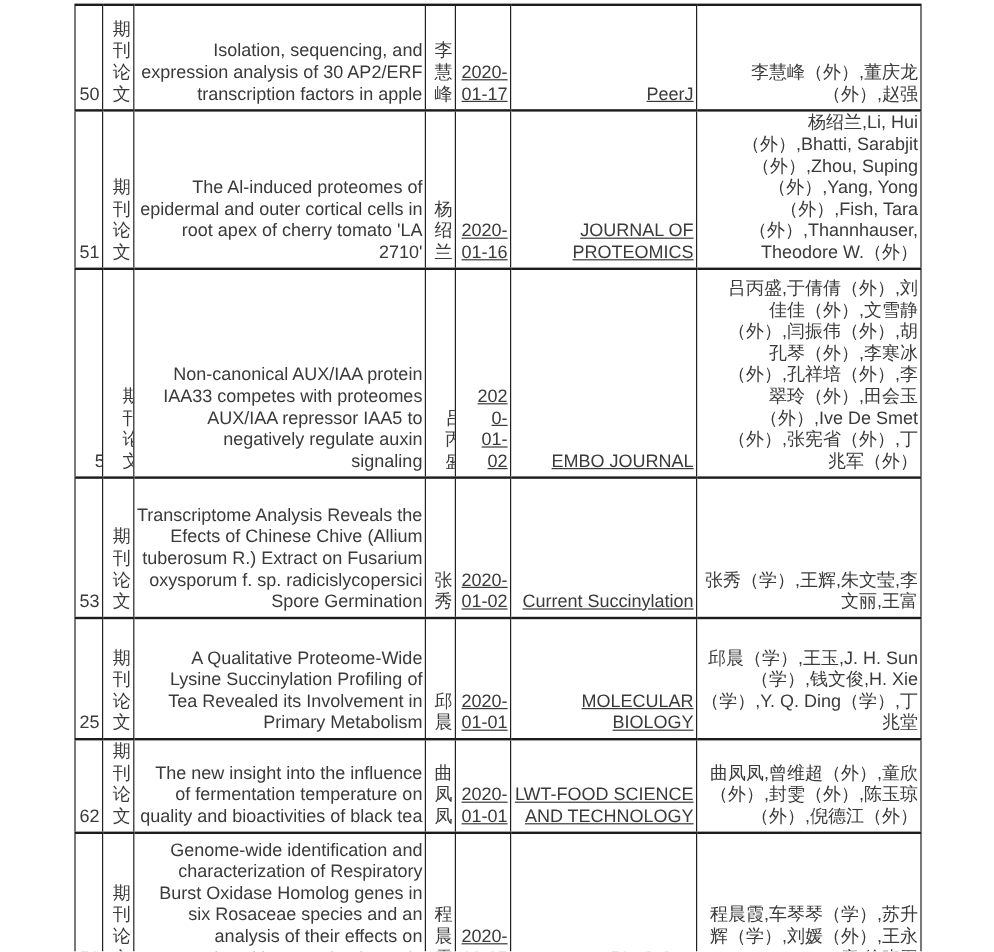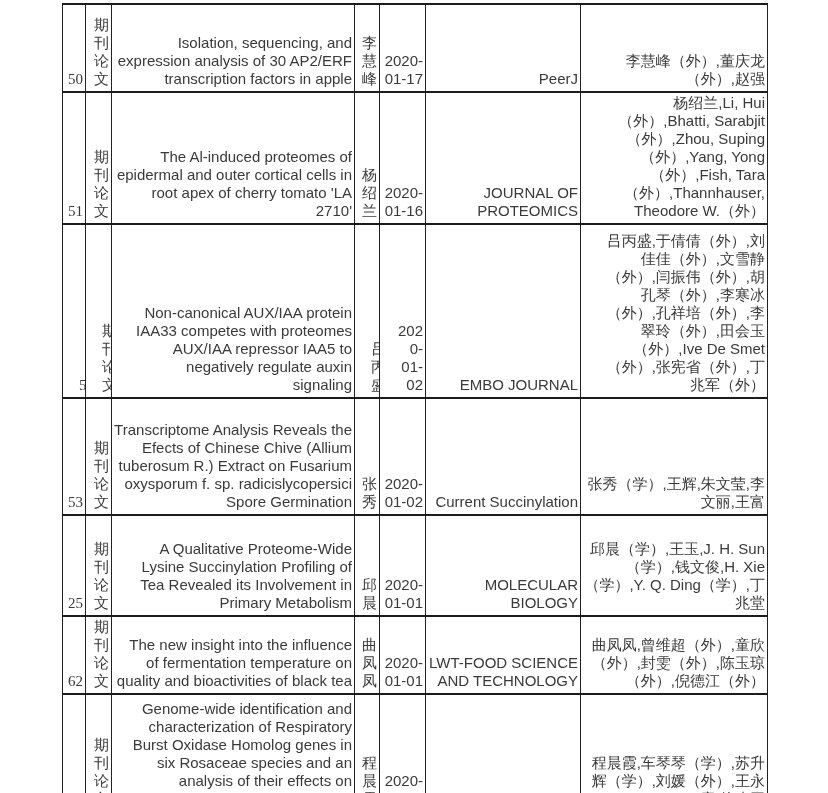--- a/index.html
+++ b/index.html
@@ -40,44 +40,46 @@
   tr:nth-child(1) > td { height: 82px; }
   tr:nth-child(2) > td { height: 125px; }
   tr:nth-child(3) > td { height: 168px; padding-left: 16px; }
   tr:nth-child(4) > td { height: 111px; }
   tr:nth-child(5) > td { height: 95px; }
   tr:nth-child(6) > td { height: 61px; }
   tr:nth-child(7) > td { height: 112px; }
 
   td.c-no {
     vertical-align: top;
-    font-family: Liberation Serif, serif;
+    font-family: Liberation Sans, sans-serif;
     font-size: 15px;
     line-height: 16px;
     padding: 2px 1px 1px 3px;
   }
   td.c-vert {
     word-break: break-all;
     text-align: center;
     line-height: 17px;
     padding: 2px 5px 3px 5px;
   }
   td.c-title {
     padding-left: 3px;
     word-wrap: break-word;
   }
   td.c-date {
     padding-left: 2px;
     padding-right: 1px;
     word-wrap: break-word;
+    text-decoration: underline;
   }
   td.c-journal {
     font-size: 14px;
     line-height: 18px;
     word-wrap: break-word;
+    text-decoration: underline;
   }
   td.c-authors {
     padding-left: 3px;
     word-wrap: break-word;
   }
 </style>
 </head>
 <body>
 
 <div class="page">

